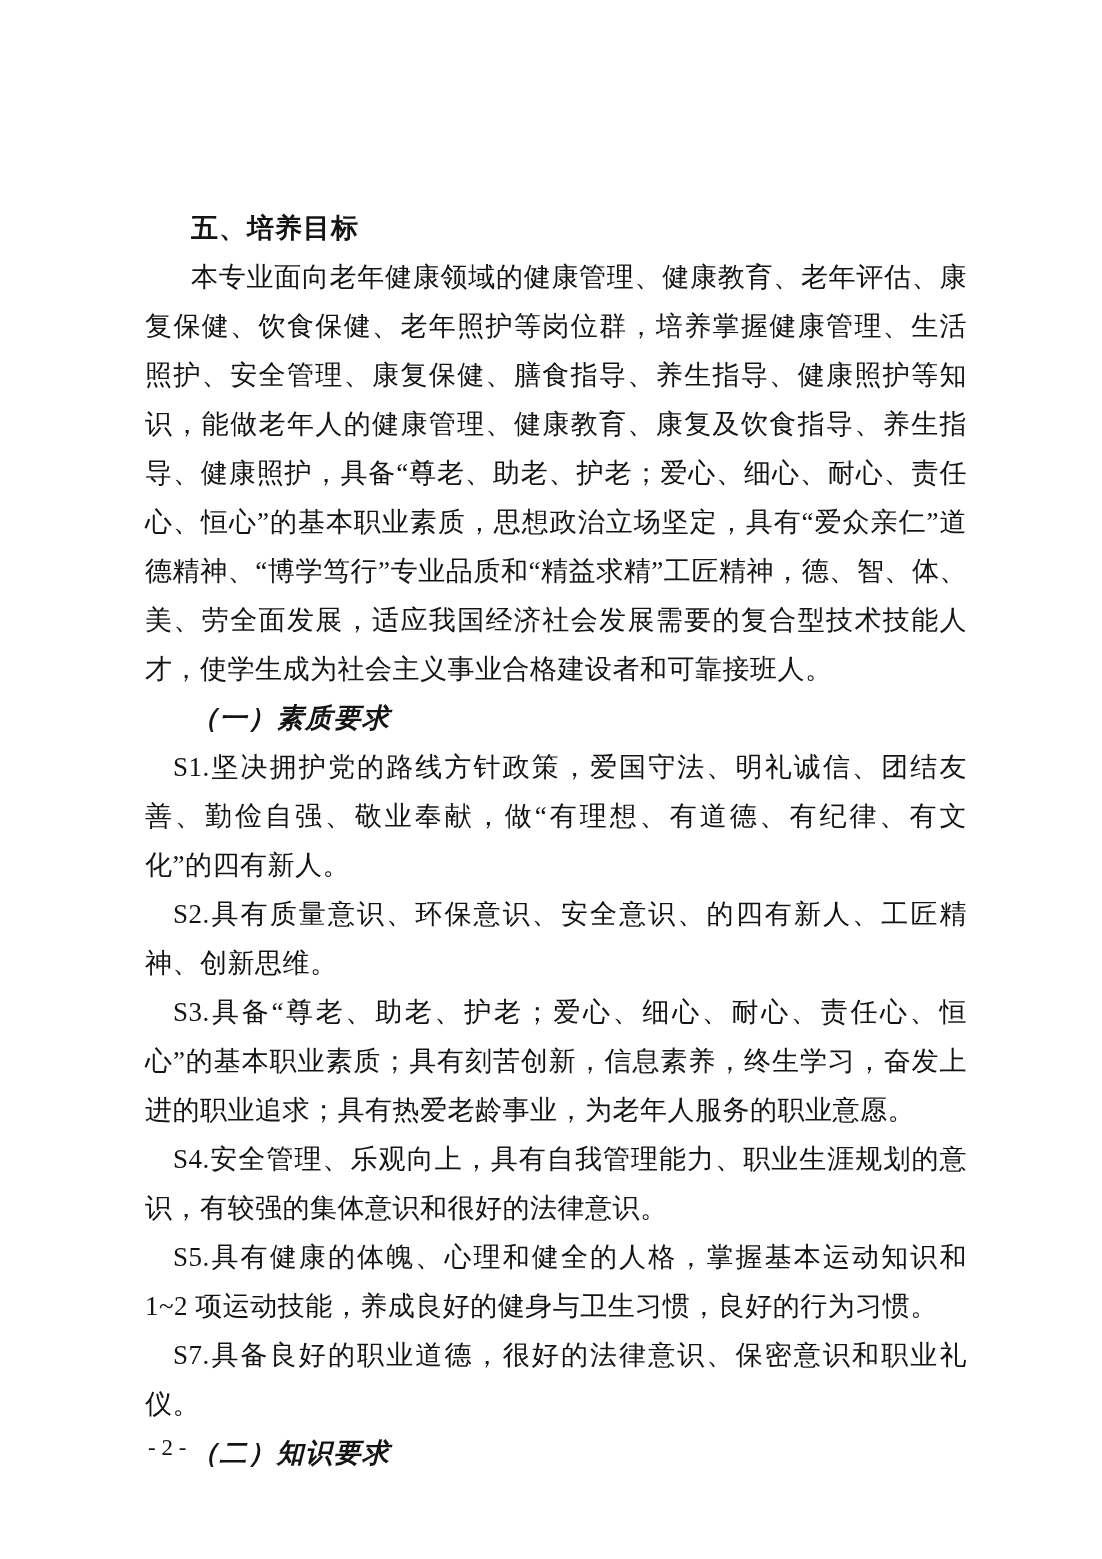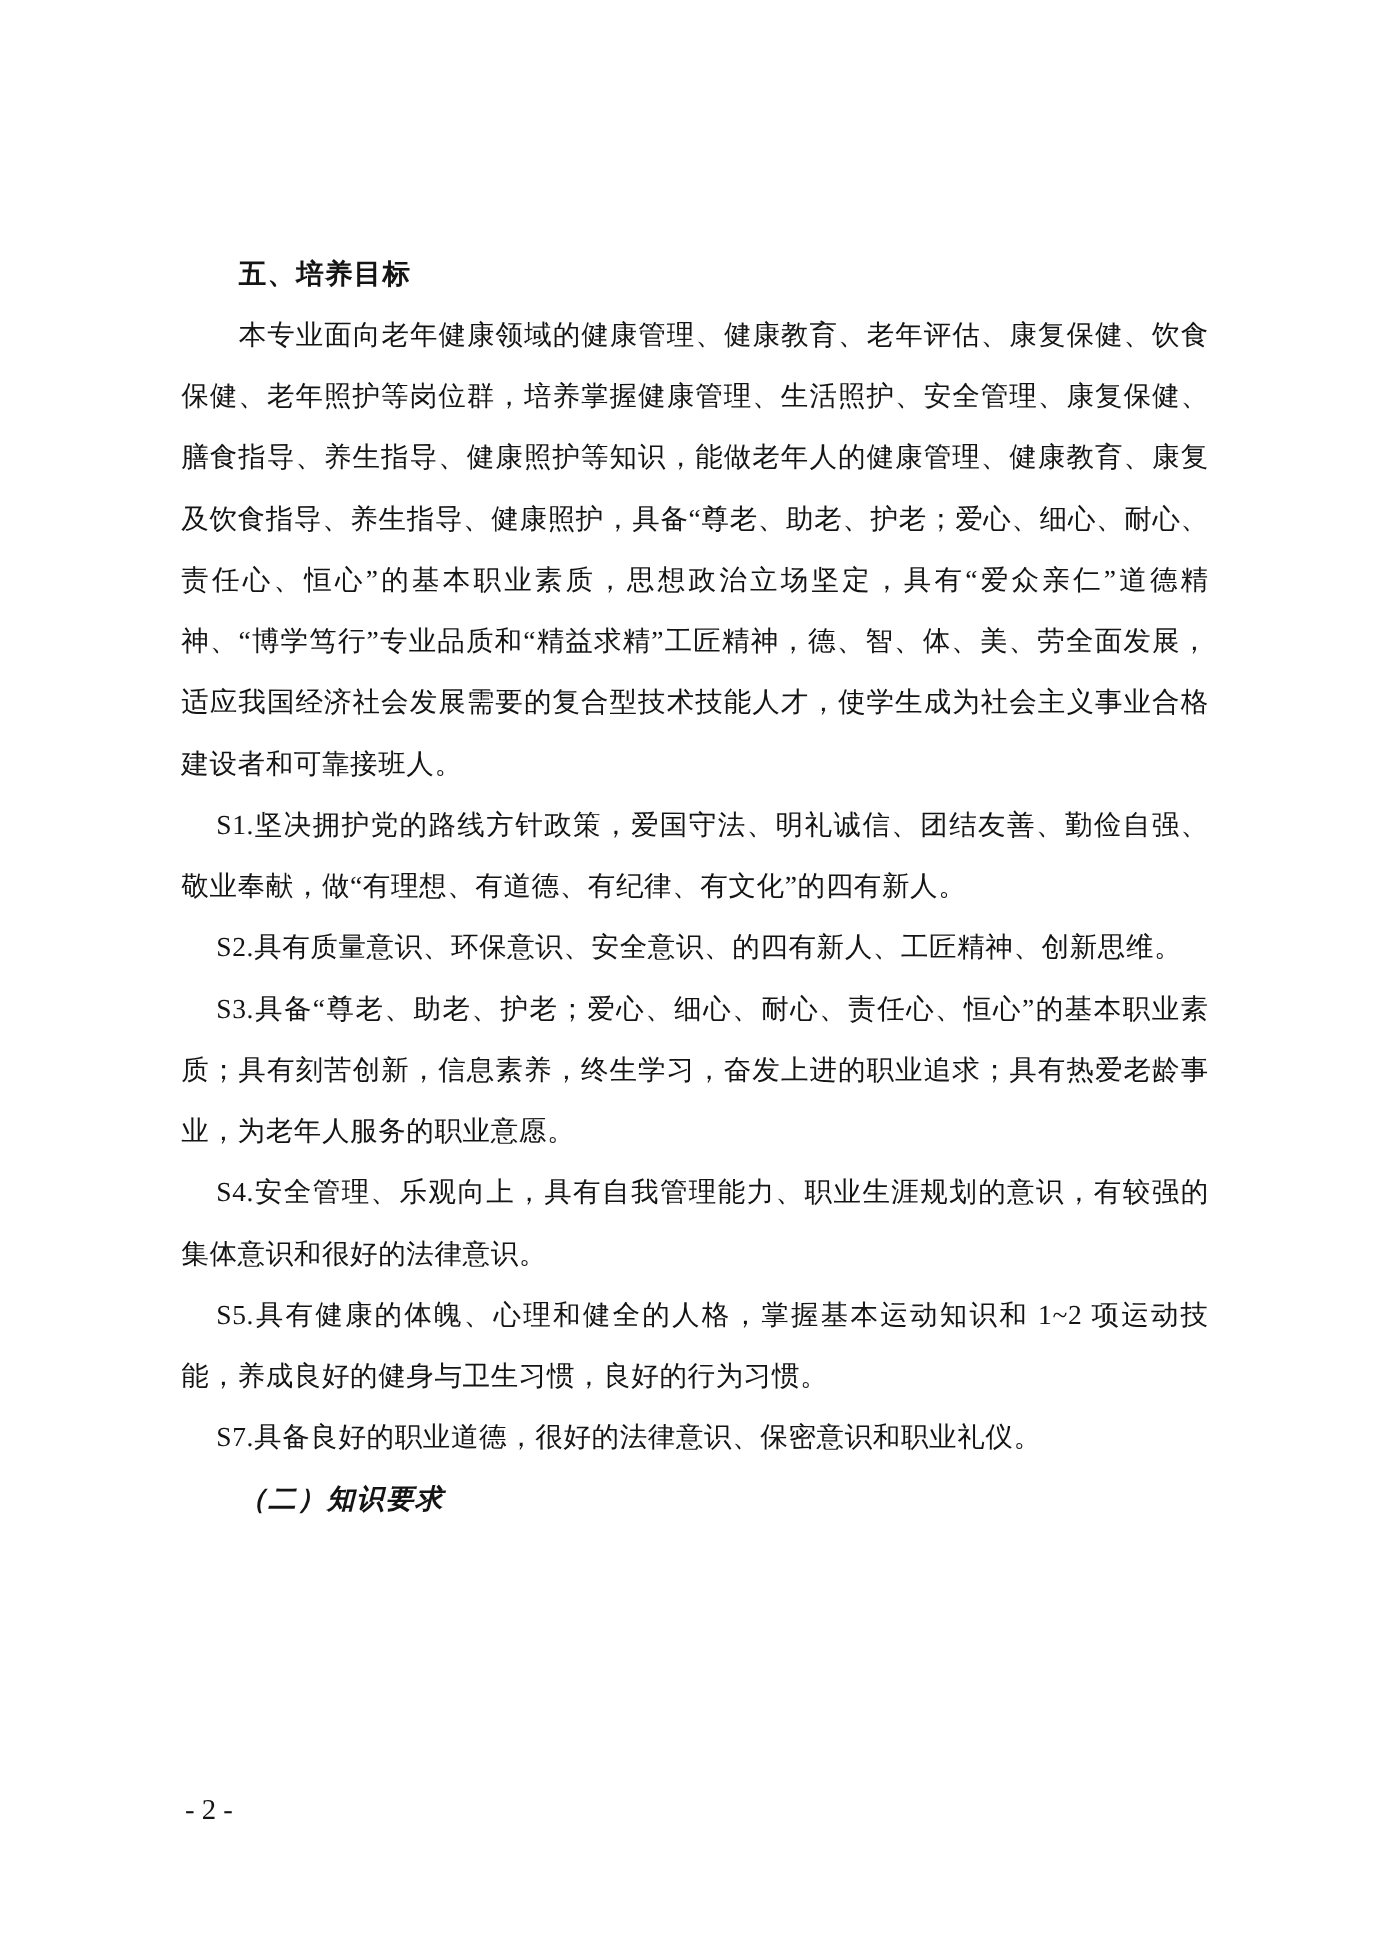--- a/index.html
+++ b/index.html
@@ -11,24 +11,24 @@
     position: relative;
     width: 1102px;
     height: 1559px;
     background: #ffffff;
     color: #141414;
     overflow: hidden;
   }
   .content {
     position: absolute;
     left: 145px;
-    top: 194px;
+    top: 204px;
     width: 822px;
     font-family: "Liberation Serif", "DejaVu Serif", serif;
-    font-size: 22px;
+    font-size: 27px;
     line-height: 49px;
     text-align: justify;
     letter-spacing: 0.5px;
   }
   .content p, .content h2, .content h3 {
     margin: 0;
     padding: 0;
     font-size: inherit;
     font-weight: normal;
   }
@@ -67,20 +67,21 @@
 <body>
 
 <div class="page">
   <div class="content">
 
     <h2 class="hd">五、培养目标</h2>
 
     <p class="bp"><span>本专业面向老年健康领域的健康管理、健康教育、老年评估、康复保健、饮食保健、老年照护等岗位群，培养掌握健康管理、生活照护、安全管理、康复保健、膳食指导、养生指导、健康照护等知识，能做老年人的健康管理、健康教育、康复及饮食指导、养生指导、健康照护，具备“尊老、助老、护老；爱心、细心、耐心、责任心、恒心”的基本职业素质，思想政治立场坚定，具有“爱众亲仁”道德精神、“博学笃行”专业品质和“精益求精”工匠精神，德、智、体、美、劳全面发展，适应我国经济社会发展需要的复合型技术技能人才，使学生成为社会主义事业合格建设者和可靠接班人。</span></p>
 
 
+    <h3 class="sub">（一）素质要求</h3>
 
     <p class="sp"><span>S1.坚决拥护党的路线方针政策，爱国守法、明礼诚信、团结友善、勤俭自强、敬业奉献，</span><span class="b">做“有理想、有道德、有纪律、有文化”的四有新人。</span></p>
 
     <p class="sp"><span>S2.具有质量意识、环保意识、</span><span class="b">安全意识、的四有新人、工匠精神、创新思维。</span></p>
 
     <p class="sp"><span>S3.具备</span><span class="b">“尊老、助老、护老；爱心、细心、耐心、责任心、恒心”的基本职业素质</span><span>；具有刻苦创新，信息素养，终生学习，奋发上进的职业追求；具有</span><span class="b">热爱老龄事业，为老年人服务的职业意愿。</span></p>
 
     <p class="sp"><span>S4.</span><span class="b">安全管理、乐观向上，</span><span>具有自我管理能力、职业生涯规划的意识，有较强的集体意识和</span><span class="b">很好的法律意识。</span></p>
 
     <p class="sp"><span>S5.具有健康的体魄、心理和健全的人格，掌握基本运动知识和 1~2 项运动技能，养成良好的健身与卫生习惯，良好的行为习惯。</span></p>

